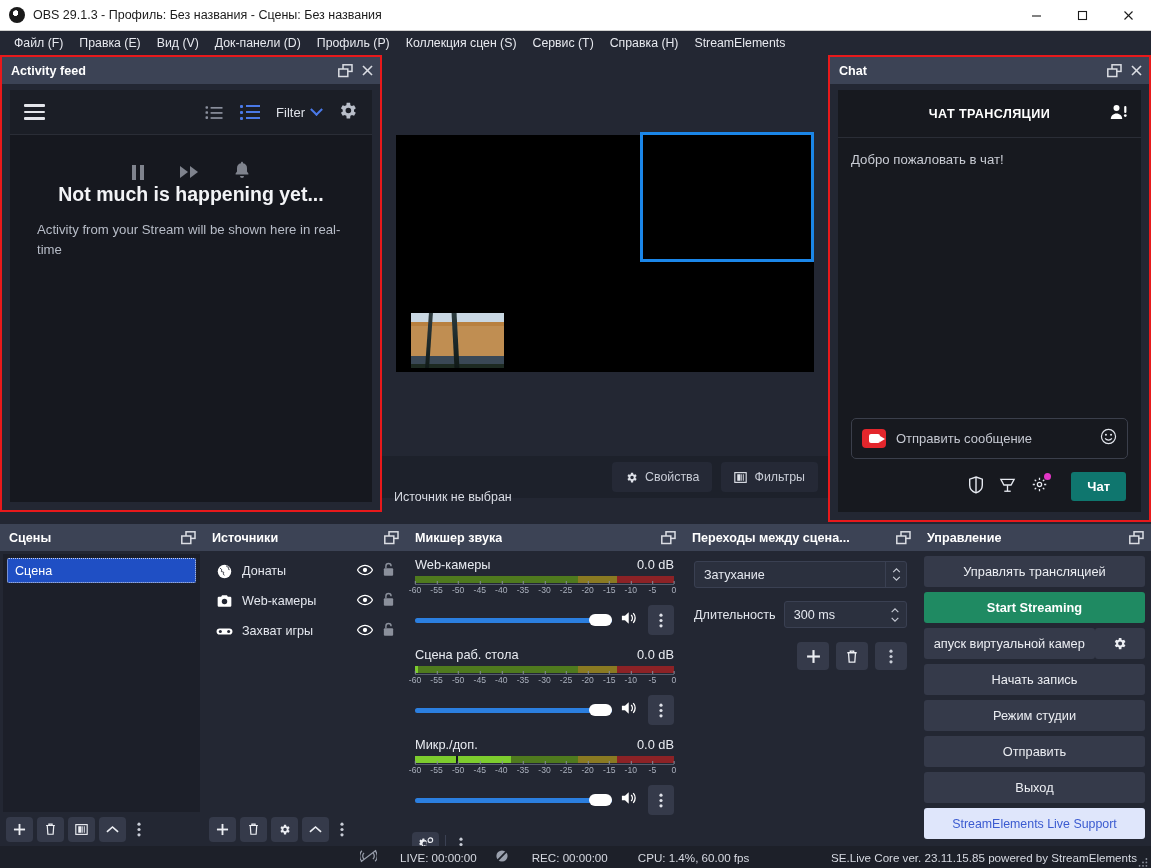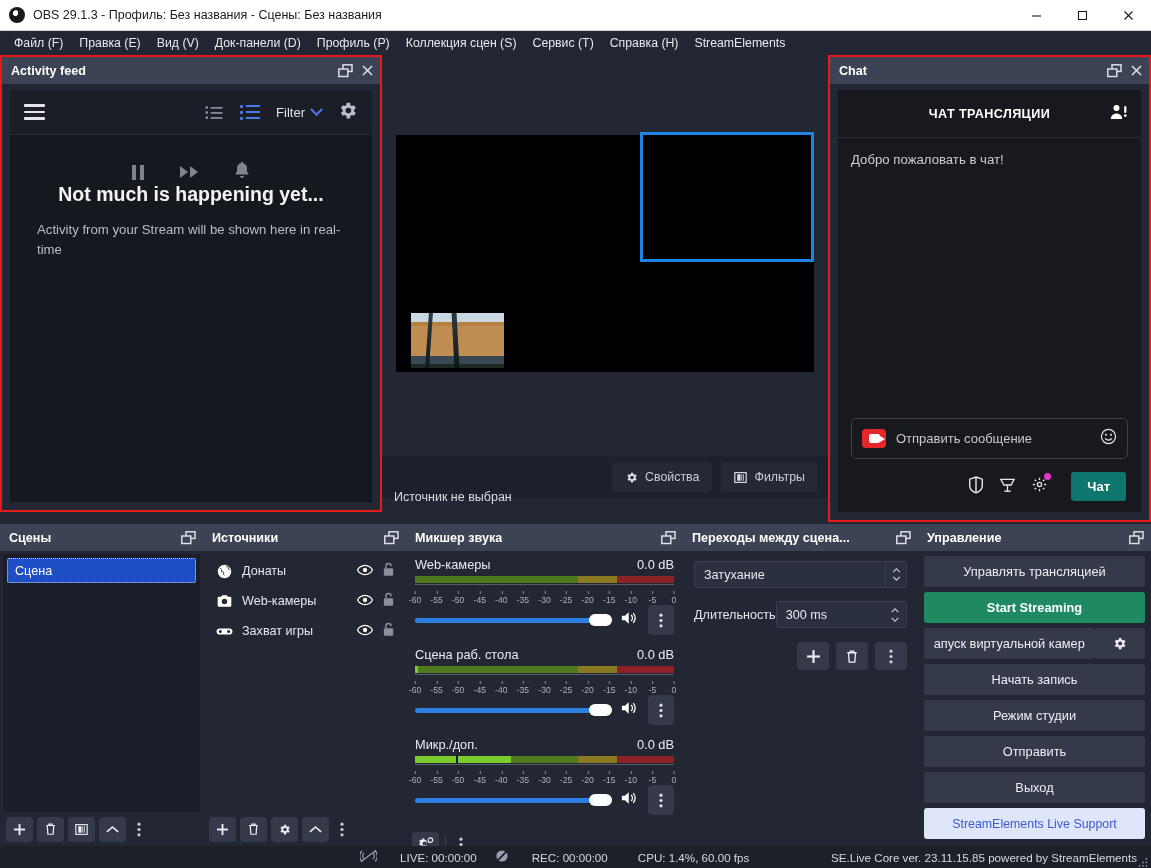--- a/index.html
+++ b/index.html
@@ -212,21 +212,21 @@
   }
   .mx-meter .lit {
     position: absolute; left: 0; top: 0; height: 100%;
     background: linear-gradient(to right, #7dcc2e 0%, #7dcc2e 100%);
   }
   .mx-meter .peak { position: absolute; top: 0; width: 2px; height: 100%; background: #14161c; }
   .mx-ticks {
     position: relative; height: 13px; margin-top: 1px;
     border-top: 1px solid #555b6b;
   }
-  .mx-tick { position: absolute; top: 10px; transform: translateX(-50%); font-size: 8.6px; color: #aab0bd; }
+  .mx-tick { position: absolute; top: 0; transform: translateX(-50%); font-size: 8.6px; color: #aab0bd; }
   .mx-tick::before {
     content: ""; position: absolute; left: 50%; top: -4px; width: 1px; height: 3px; background: #868c9b;
   }
   .mx-slider-row { display: flex; align-items: center; gap: 9px; margin-top: 8px; }
   .mx-slider { position: relative; flex: 1 1 auto; height: 18px; display: flex; align-items: center; }
   .mx-slider .track { position: absolute; left: 0; right: 0; height: 5px; background: #3a4052; border-radius: 3px; }
   .mx-slider .fill { position: absolute; left: 0; height: 5px; background: #2b7fe0; border-radius: 3px; }
   .mx-slider .knob { position: absolute; width: 23px; height: 12px; background: #ffffff; border-radius: 6px; }
   .mx-vol { color: #ffffff; }
   .mx-dots { width: 26px; height: 30px; border-radius: 4px; background: #353a4a; display: flex; align-items: center; justify-content: center; }
@@ -235,21 +235,21 @@
   .tr-body { flex: 1 1 auto; background: #232733; padding: 10px 11px 0 11px; }
   .tr-combo {
     height: 27px; display: flex; align-items: center; background: #2b303e;
     border: 1px solid #3a4052; border-radius: 3px; padding: 0 0 0 9px;
   }
   .tr-combo .val { font-size: 12.6px; color: #e6e9f0; flex: 1 1 auto; }
   .tr-combo .spin {
     width: 21px; height: 25px; border-left: 1px solid #3a4052; display: flex; flex-direction: column;
     align-items: center; justify-content: center; gap: 3px; color: #c6cad4;
   }
-  .tr-durrow { display: flex; align-items: center; gap: 0; margin-top: 13px; }
+  .tr-durrow { display: flex; align-items: center; gap: 8px; margin-top: 13px; }
   .tr-durlabel { font-size: 12.6px; color: #e2e5ec; white-space: nowrap; }
   .tr-spinbox {
     flex: 1 1 auto; height: 27px; background: #2b303e; border: 1px solid #3a4052; border-radius: 3px;
     display: flex; align-items: center; padding-left: 9px;
   }
   .tr-spinbox .val { font-size: 12.6px; color: #e6e9f0; flex: 1 1 auto; }
   .tr-spinbox .arrows { width: 20px; display: flex; flex-direction: column; align-items: center; gap: 4px; color: #c6cad4; padding-right: 3px; }
   .tr-btnrow { display: flex; justify-content: flex-end; gap: 7px; margin-top: 14px; }
   .tr-btn { width: 32px; height: 28px; border-radius: 4px; background: #353a4a; color: #eceef3; display: flex; align-items: center; justify-content: center; border: none; }
 

